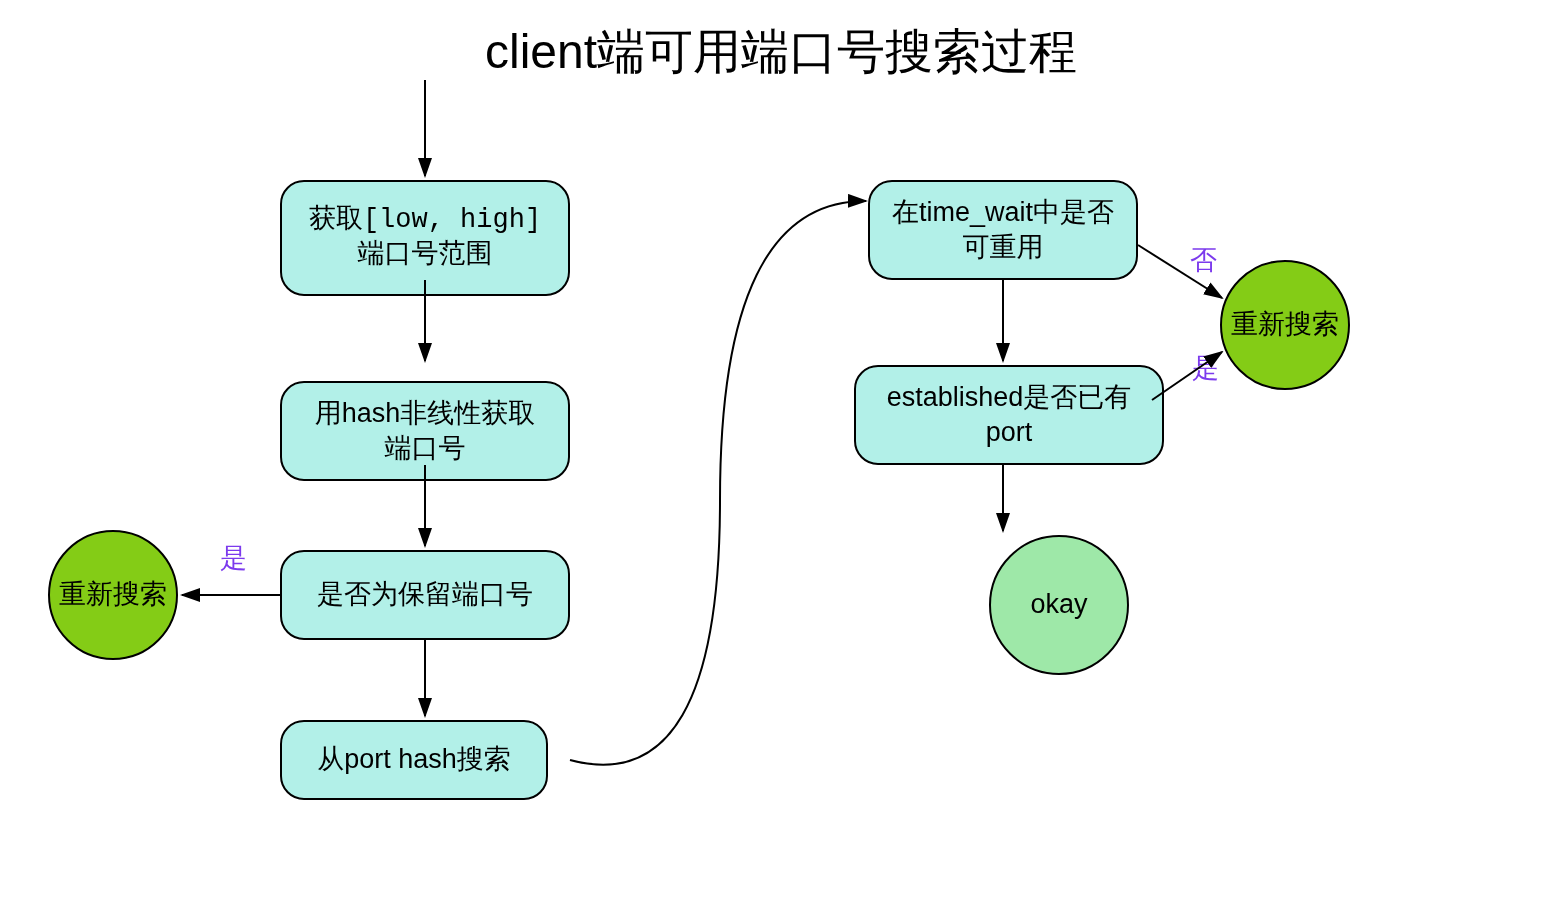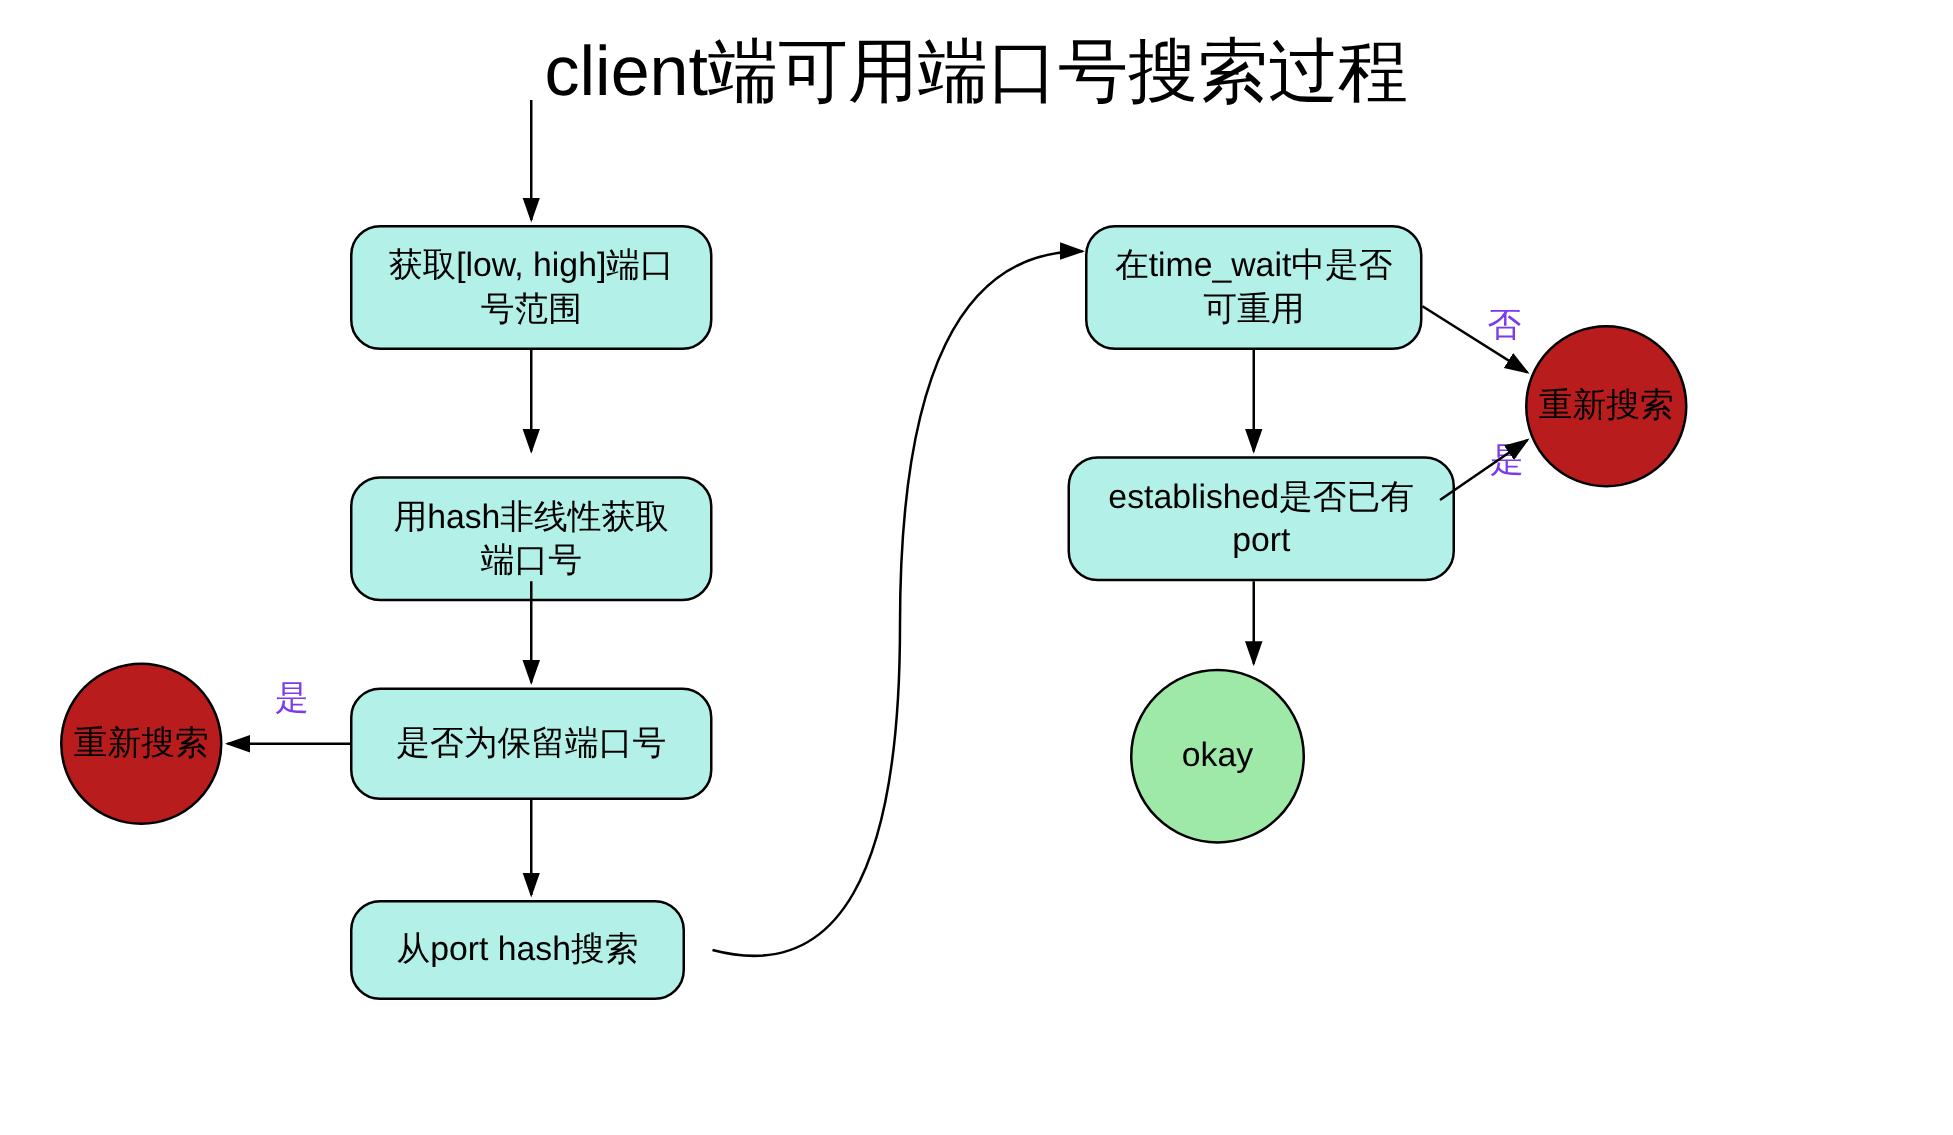--- a/index.html
+++ b/index.html
@@ -12,21 +12,21 @@
       height: 908px;
       background: #ffffff;
       position: relative;
       font-family: -apple-system, BlinkMacSystemFont, "Segoe UI", Arial, sans-serif;
     }
     .title {
       position: absolute;
       top: 20px;
       left: 50%;
       transform: translateX(-50%);
-      font-size: 56px;
+      font-size: 48px;
       font-weight: 400;
       color: #000000;
     }
     .box {
       position: absolute;
       background: #b2f0e8;
       border: 2px solid #000000;
       border-radius: 24px;
       display: flex;
       align-items: center;
@@ -43,21 +43,21 @@
       border-radius: 50%;
       display: flex;
       align-items: center;
       justify-content: center;
       text-align: center;
       font-size: 27px;
       color: #000000;
       line-height: 1.3;
     }
     .circle-pink {
-      background: #b91c1c;
+      background: #84cc16;
       align-items: center;
     }
     .circle-green {
       background: #9ee8a8;
     }
     .edge-label {
       position: absolute;
       font-size: 27px;
       color: #7c3aed;
     }
@@ -68,21 +68,21 @@
       width: 1562px;
       height: 908px;
       pointer-events: none;
     }
   </style>
 </head>
 <body>
 
 <div class="title">client端可用端口号搜索过程</div>
 
-<div class="box" style="left: 280px; top: 180px; width: 290px; height: 100px;">
+<div class="box" style="left: 280px; top: 180px; width: 290px; height: 116px; font-family: Liberation Mono, monospace;">
   <span>获取[low, high]端口号范围</span>
 </div>
 
 <div class="box" style="left: 280px; top: 365px; width: 290px; height: 100px; margin-top: 16px;">
   <span>用hash非线性获取端口号</span>
 </div>
 
 <div class="box" style="left: 280px; top: 550px; width: 290px; height: 90px; align-items: center;">
   <span>是否为保留端口号</span>
 </div>
@@ -100,21 +100,21 @@
 </div>
 
 <div class="circle circle-pink" style="left: 48px; top: 530px; width: 130px; height: 130px;">
   <span>重新搜索</span>
 </div>
 
 <div class="circle circle-pink" style="left: 1220px; top: 260px; width: 130px; height: 130px;">
   <span>重新搜索</span>
 </div>
 
-<div class="circle circle-green" style="left: 904px; top: 535px; width: 140px; height: 140px;">
+<div class="circle circle-green" style="left: 989px; top: 535px; width: 140px; height: 140px;">
   <span>okay</span>
 </div>
 
 <div class="edge-label" style="left: 220px; top: 540px;">是</div>
 <div class="edge-label" style="left: 1190px; top: 242px;">否</div>
 <div class="edge-label" style="left: 1192px; top: 350px;">是</div>
 
 <svg class="arrows">
   <defs>
     <marker id="arrowhead" markerWidth="10" markerHeight="10" refX="9" refY="3.5" orient="auto">

